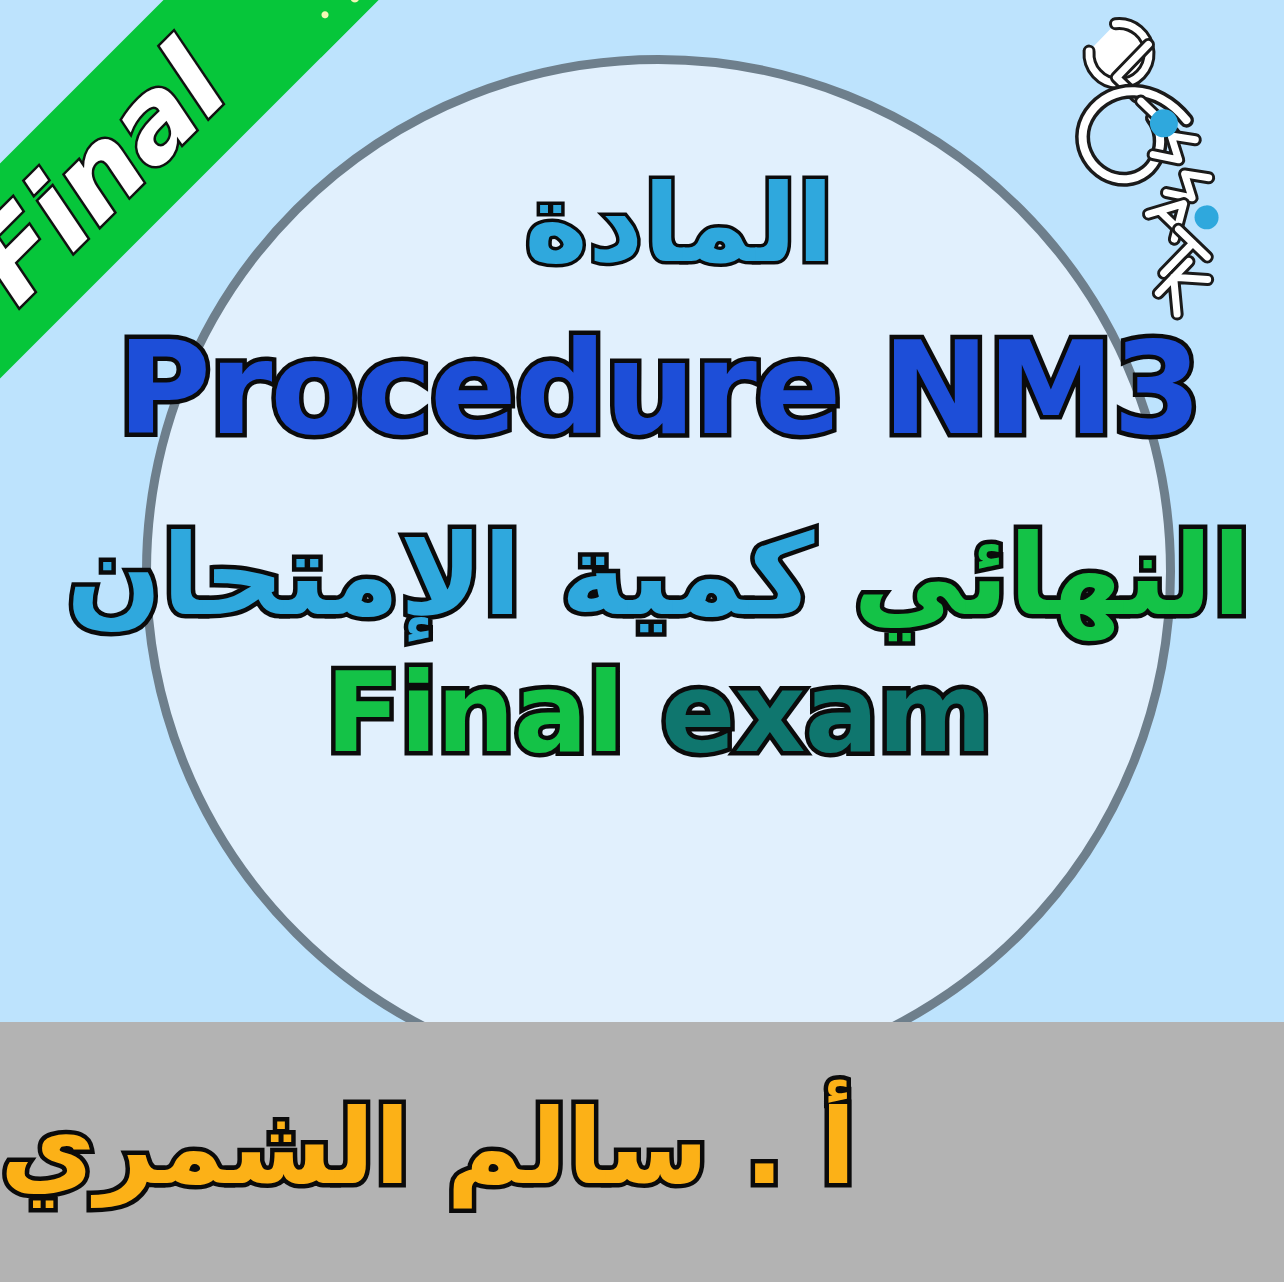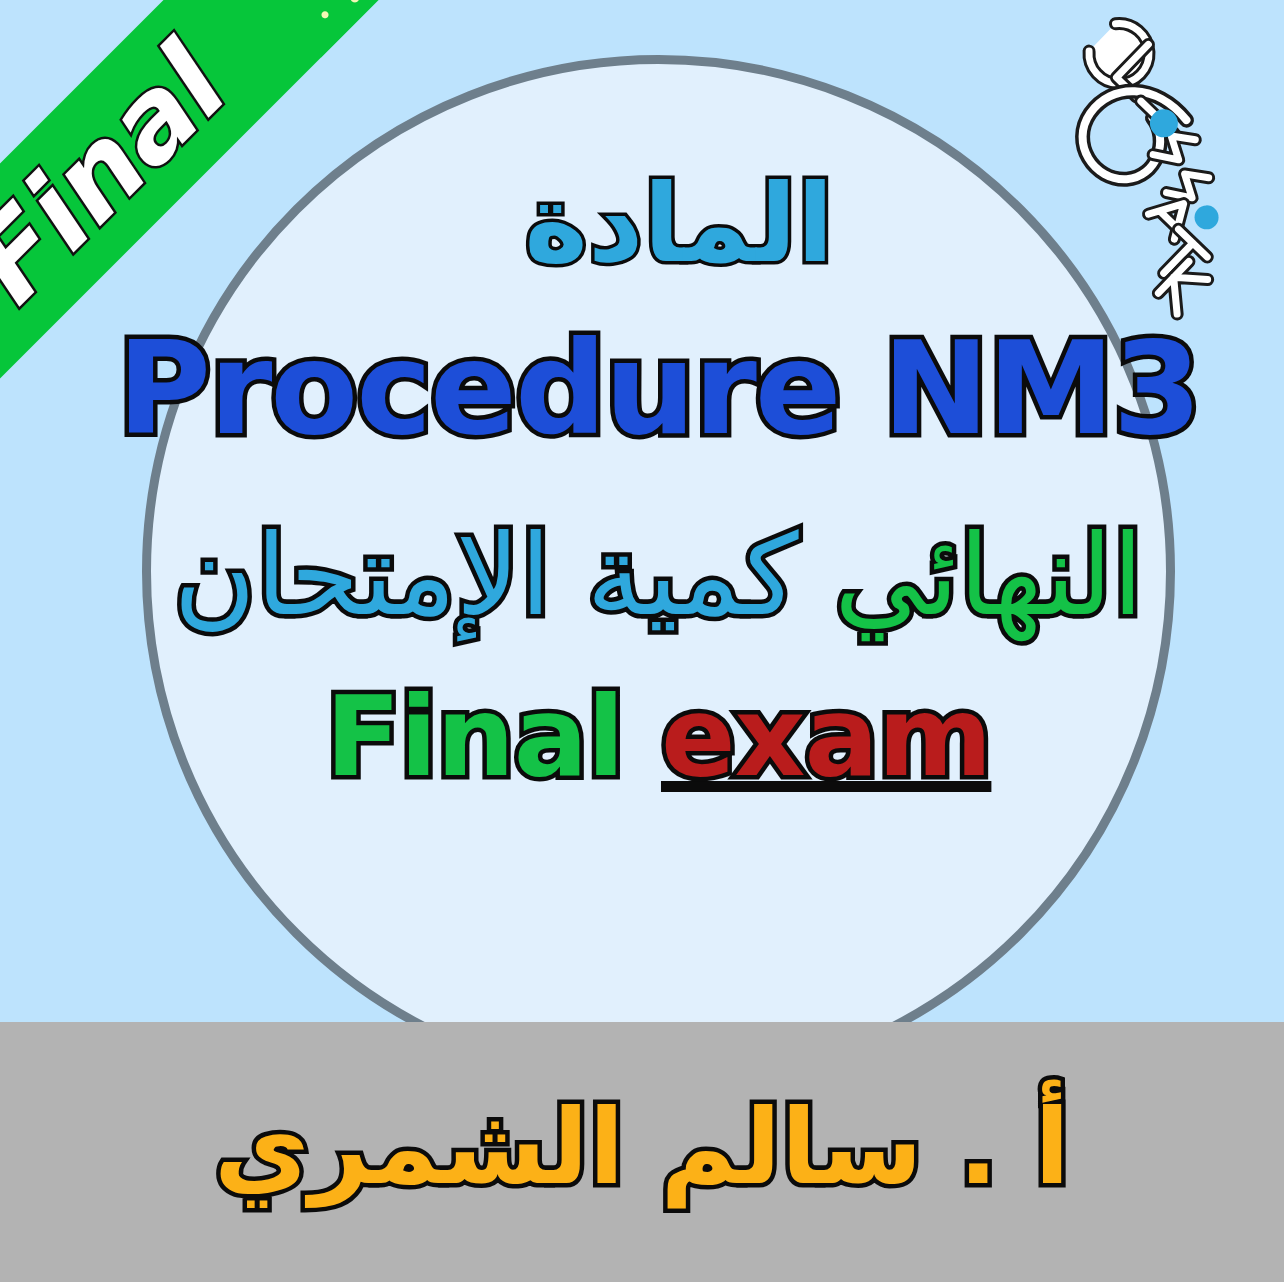--- a/index.html
+++ b/index.html
@@ -158,41 +158,41 @@
     font-size: 128px;
     font-weight: bold;
     color: #1d4ed8;
     letter-spacing: -2px;
     margin-bottom: 60px;
   }
 
   #exam-scope-ar {
     direction: rtl;
     font-size: 112px;
-    font-weight: normal;
+    font-weight: bold;
     color: #2fa8dd;
-    margin-bottom: 46px;
+    margin-bottom: 22px;
   }
   #exam-scope-ar .accent-green { color: #14c247; }
 
   #exam-scope-en {
     font-size: 110px;
     font-weight: bold;
     letter-spacing: -1px;
   }
   #exam-scope-en .word-final { color: #14c247; }
-  #exam-scope-en .word-exam  { color: #b91c1c; text-decoration: underline; }
+  #exam-scope-en .word-exam  { color: #0f766e; }
 
   
   #teacher-name {
     position: absolute;
     left: 0;
     top: 1090px;
     width: 1284px;
-    text-align: center;
+    text-align: left;
     direction: rtl;
     font-size: 104px;
     font-weight: bold;
     color: #fcb117;
     -webkit-text-stroke: 9px #0b0b0b;
     paint-order: stroke fill;
     line-height: 1.1;
     white-space: nowrap;
   }
 </style>

